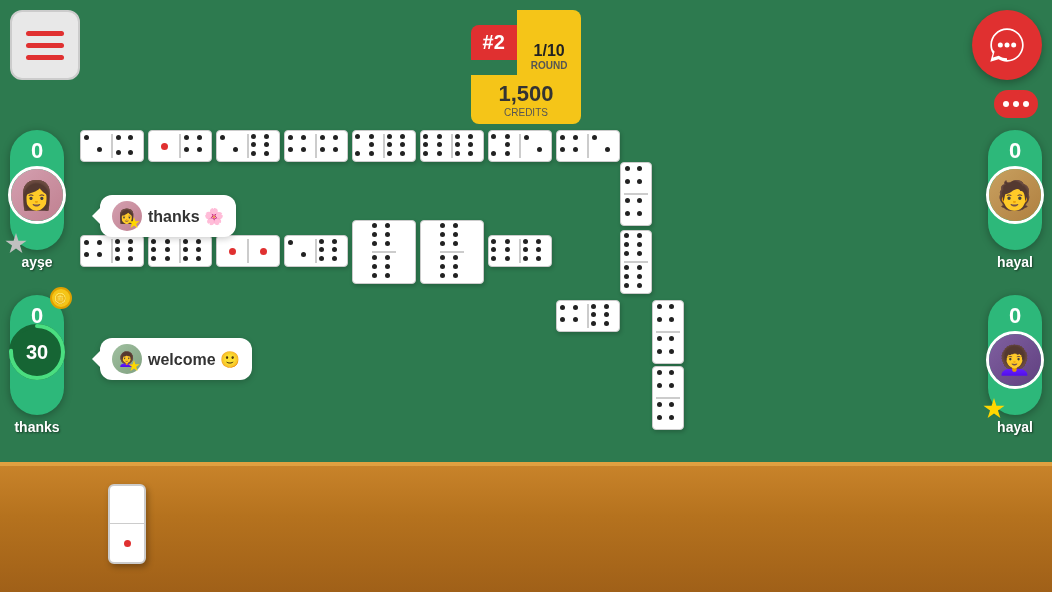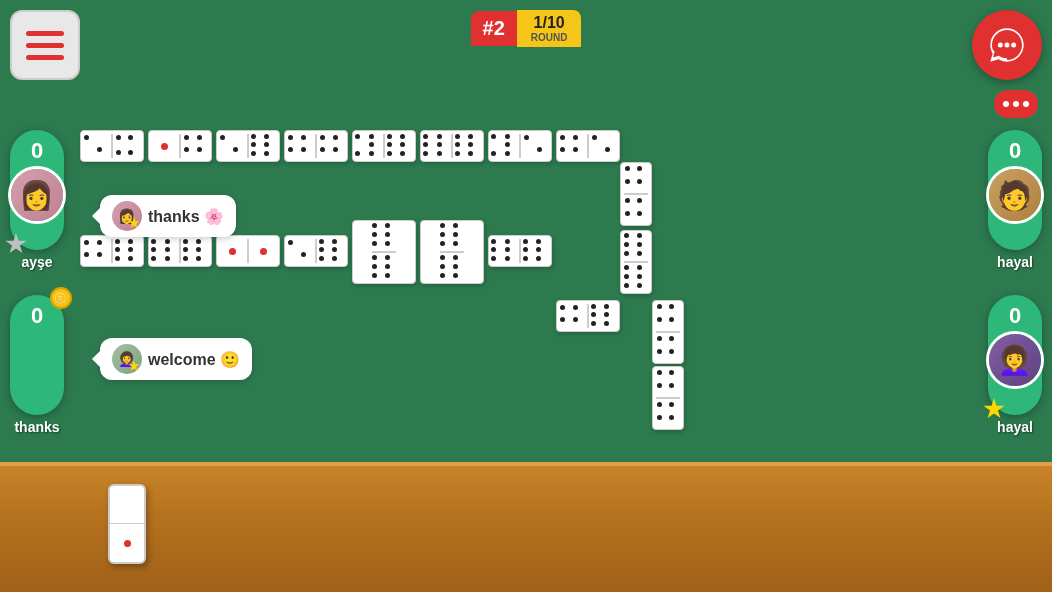--- a/index.html
+++ b/index.html
@@ -92,20 +92,21 @@
       padding: 4px 14px;
       border-radius: 0 8px 0 0;
       display: flex;
       flex-direction: column;
       align-items: center;
     }
     .badge-round .round-num {
       font-size: 16px;
       font-weight: bold;
       color: #222;
+      margin-top: 28px;
     }
     .badge-round .round-label {
       font-size: 10px;
       color: #555;
     }
     .badge-credits {
       background: #f5c518;
       color: #333;
       font-weight: bold;
       font-size: 22px;
@@ -350,20 +351,24 @@
     </div>
 
     <div class="round-badge">
       <div class="round-top">
         <div class="badge-num">#2</div>
         <div class="badge-round">
           <span class="round-num">1/10</span>
           <span class="round-label">ROUND</span>
         </div>
       </div>
+      <div class="badge-credits">
+        <span>1,500</span>
+        <span class="credits-label">CREDITS</span>
+      </div>
     </div>
 
     <div class="chat-btn">
       <svg viewBox="0 0 24 24">
         <path d="M12 2C6.48 2 2 6.48 2 12c0 1.85.5 3.58 1.38 5.06L2 22l4.94-1.38C8.42 21.5 10.15 22 12 22c5.52 0 10-4.48 10-10S17.52 2 12 2zm0 18c-1.72 0-3.32-.49-4.67-1.33l-.33-.2-3.44.96.96-3.44-.2-.33C3.49 15.32 3 13.72 3 12c0-4.97 4.03-9 9-9s9 4.03 9 9-4.03 9-9 9z"></path>
         <circle cx="8" cy="12" r="1.5"></circle>
         <circle cx="12" cy="12" r="1.5"></circle>
         <circle cx="16" cy="12" r="1.5"></circle>
       </svg>
     </div>
@@ -385,20 +390,27 @@
     </div>
     <span class="player-name">ayşe</span>
   </div>
 
   <div class="player-panel player-bottom-left">
     <div class="player-score-pill" style="position:relative;">
       <span class="score-value">0</span>
 
       <div class="coins-icon">🪙</div>
 
+      <div style="position:absolute;top:28px;left:-2px;width:58px;height:58px;display:flex;align-items:center;justify-content:center;">
+        <svg width="58" height="58">
+          <circle cx="29" cy="29" r="26" fill="#166534" stroke="#166534" stroke-width="4"></circle>
+          <circle cx="29" cy="29" r="26" fill="none" stroke="#4ade80" stroke-width="4" stroke-dasharray="163" stroke-dashoffset="40" stroke-linecap="round" transform="rotate(-90 29 29)"></circle>
+        </svg>
+        <span style="position:absolute;color:white;font-size:20px;font-weight:bold;">30</span>
+      </div>
       <div style="margin-top:30px;"></div>
     </div>
     <span class="player-name">thanks</span>
   </div>
 
   <div class="player-panel player-top-right">
     <div class="player-score-pill">
       <span class="score-value">0</span>
       <div class="player-avatar">
         <div style="width:100%;height:100%;background:linear-gradient(135deg,#c8a060,#b08040);display:flex;align-items:center;justify-content:center;font-size:28px;">🧑</div>

